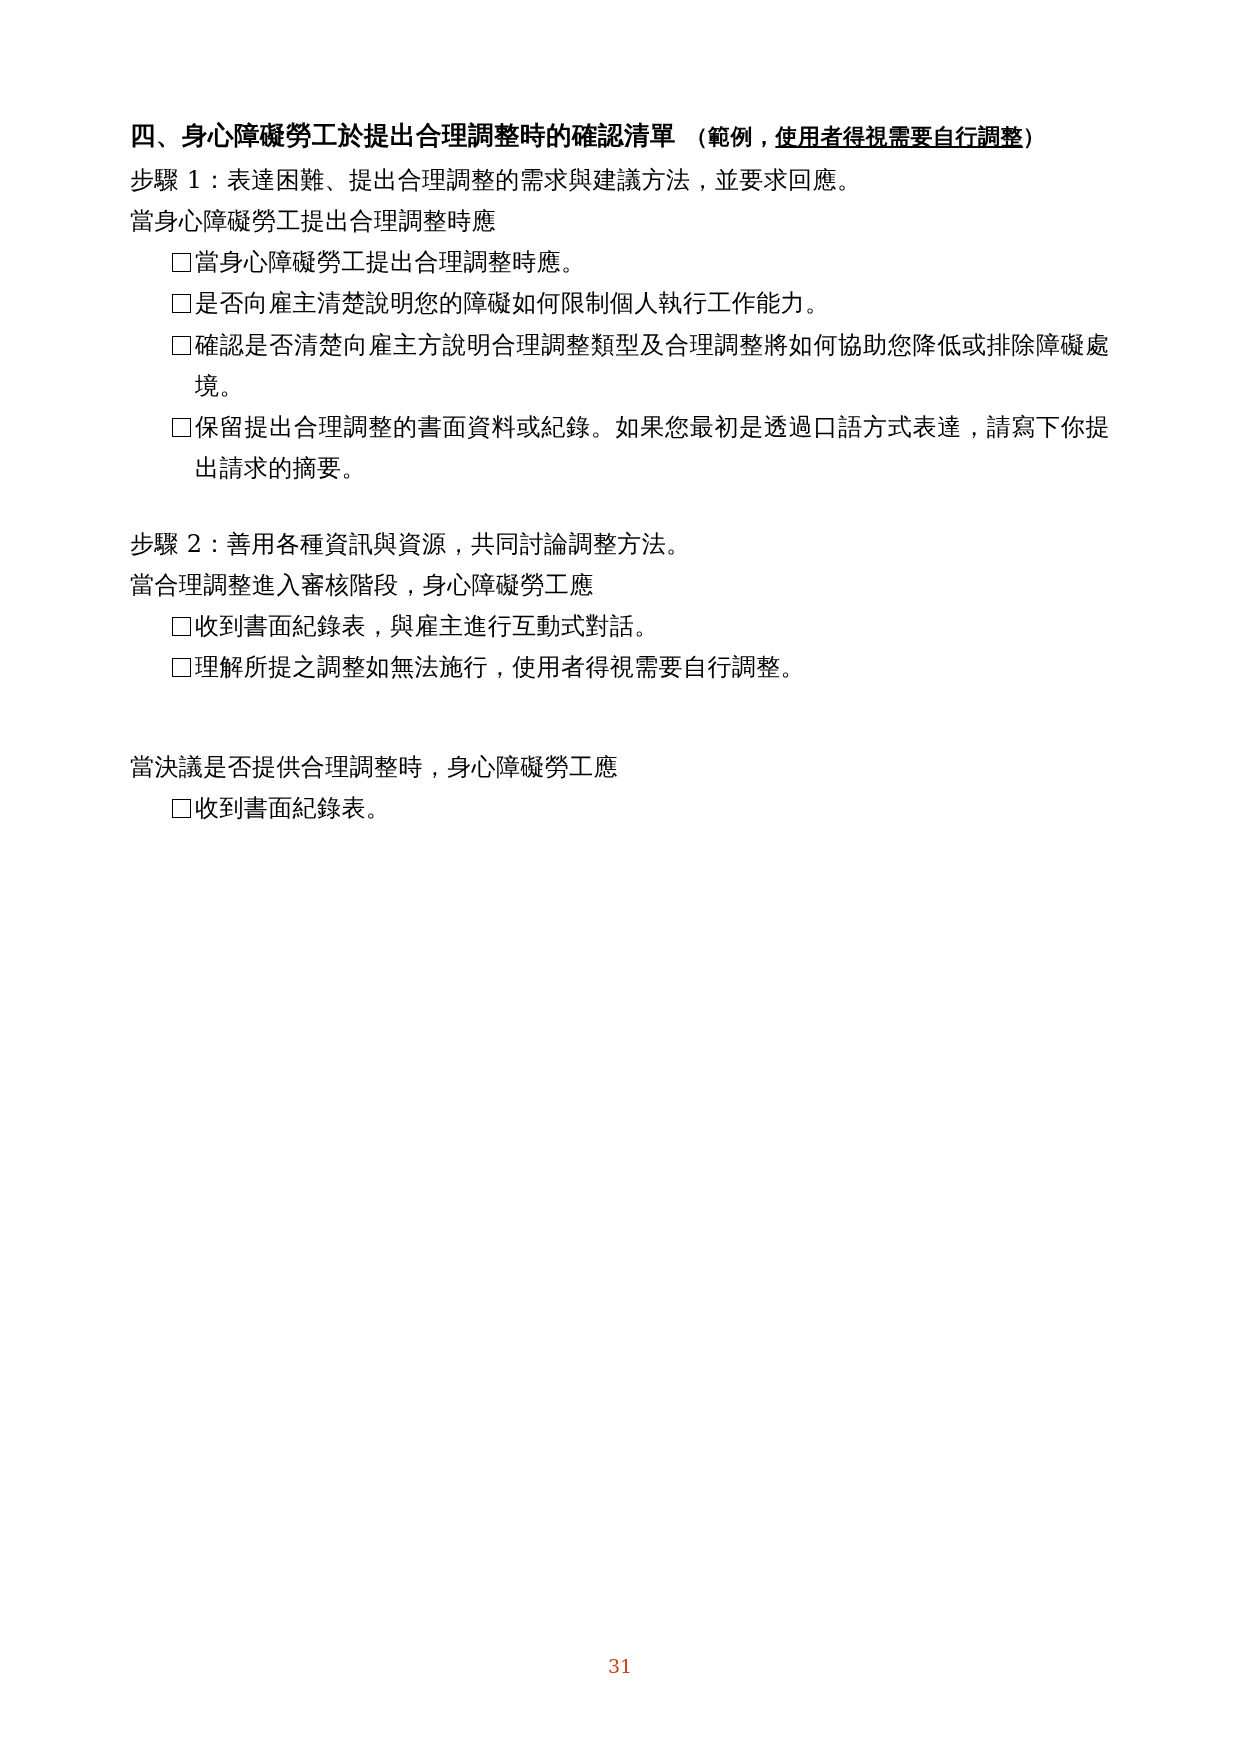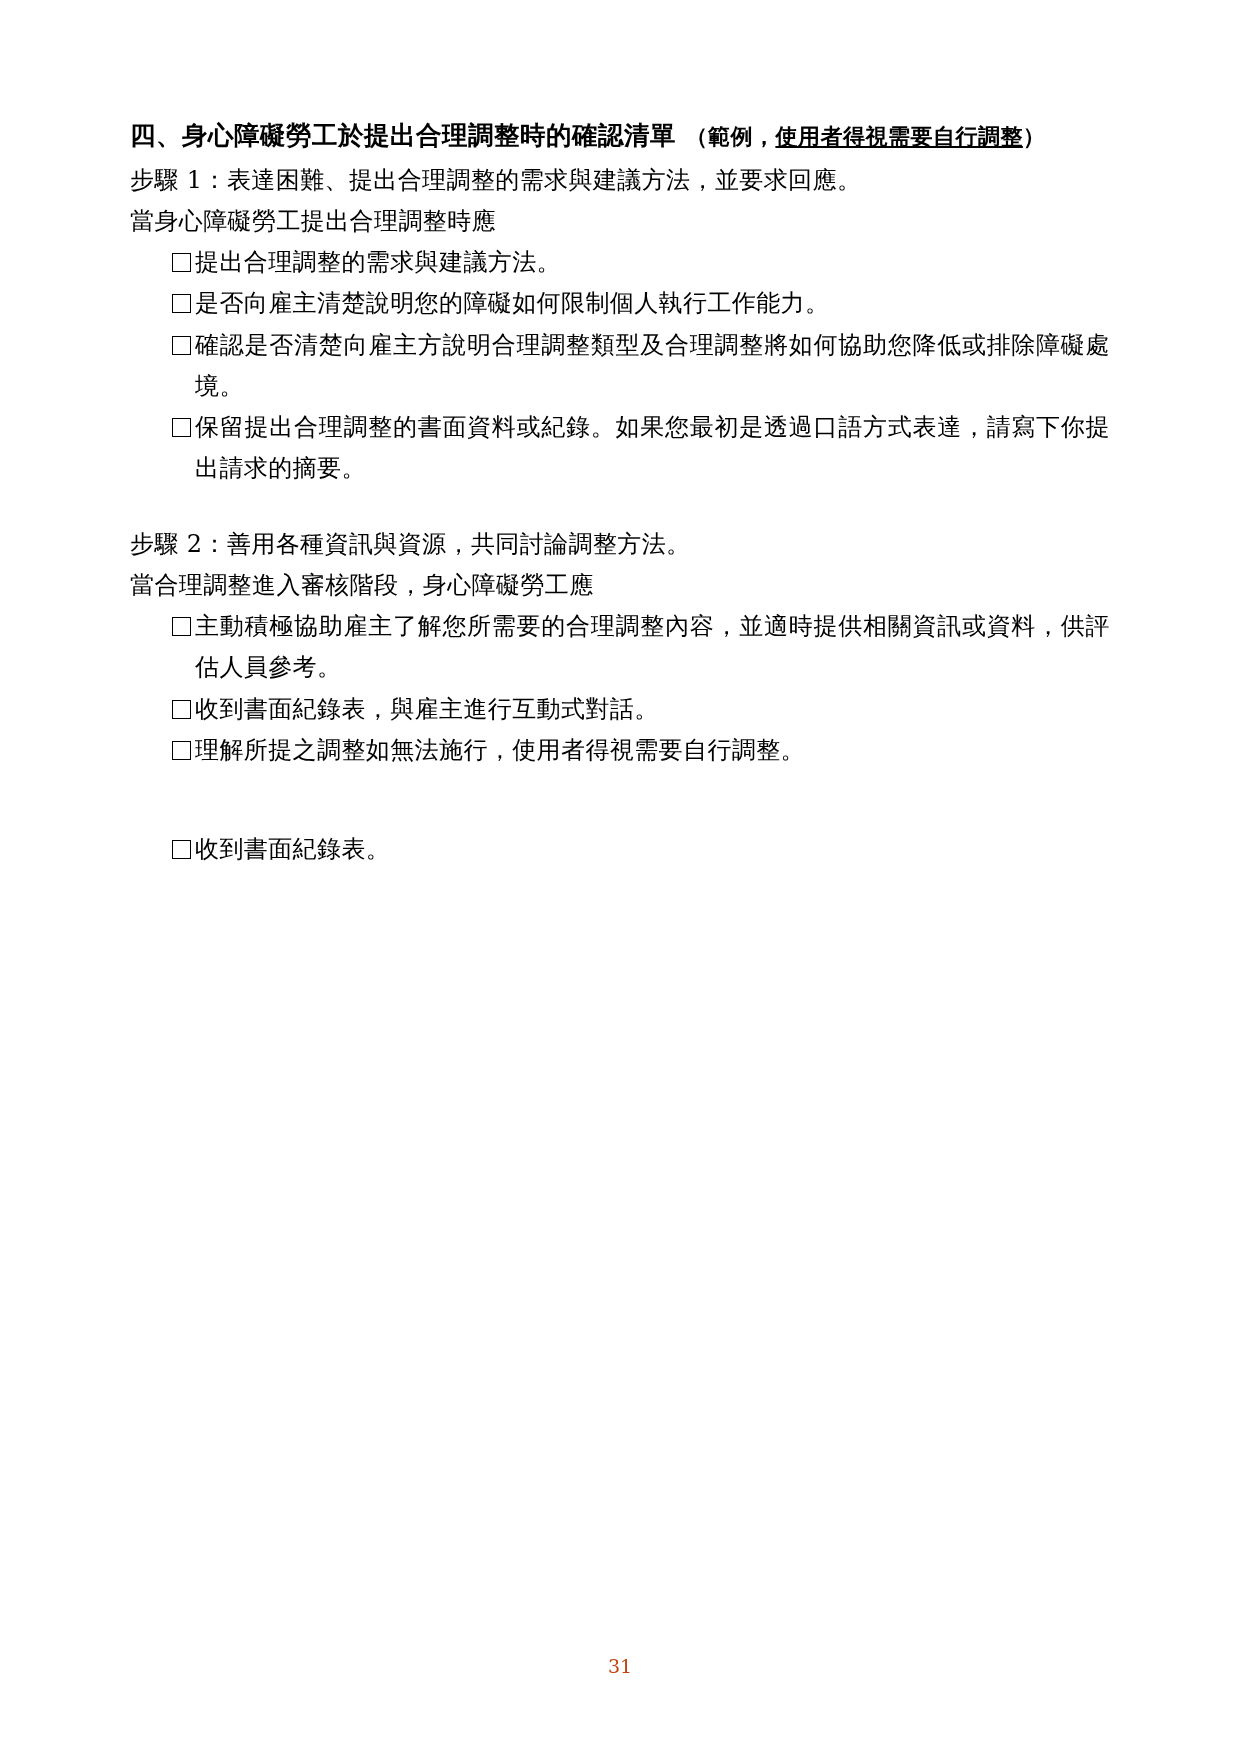--- a/index.html
+++ b/index.html
@@ -98,21 +98,21 @@
     <span>四、身心障礙勞工於提出合理調整時的確認清單</span>
     <span class="paren">（範例，</span><span class="underline">使用者得視需要自行調整</span><span class="paren">）</span>
   </h1>
 
   <div class="block">
     <p class="step-line">步驟 1：表達困難、提出合理調整的需求與建議方法，並要求回應。</p>
     <p class="line">當身心障礙勞工提出合理調整時應</p>
 
     <div class="check-item">
       <span class="checkbox"></span>
-      <span class="check-text">提出合理調整的需求與建議方法。</span>
+      <span class="check-text">當身心障礙勞工提出合理調整時應。</span>
     </div>
     <div class="check-item">
       <span class="checkbox"></span>
       <span class="check-text">是否向雇主清楚說明您的障礙如何限制個人執行工作能力。</span>
     </div>
     <div class="check-item">
       <span class="checkbox"></span>
       <span class="check-text">確認是否清楚向雇主方說明合理調整類型及合理調整將如何協助您降低或排除障礙處境。</span>
     </div>
     <div class="check-item">
@@ -120,33 +120,30 @@
       <span class="check-text">保留提出合理調整的書面資料或紀錄。如果您最初是透過口語方式表達，請寫下你提出請求的摘要。</span>
     </div>
 
     <div class="gap-md"></div>
 
     <p class="step-line">步驟 2：善用各種資訊與資源，共同討論調整方法。</p>
     <p class="line">當合理調整進入審核階段，身心障礙勞工應</p>
 
     <div class="check-item">
       <span class="checkbox"></span>
-      <span class="check-text">主動積極協助雇主了解您所需要的合理調整內容，並適時提供相關資訊或資料，供評估人員參考。</span>
-    </div>
-    <div class="check-item">
-      <span class="checkbox"></span>
       <span class="check-text">收到書面紀錄表，與雇主進行互動式對話。</span>
     </div>
     <div class="check-item">
       <span class="checkbox"></span>
       <span class="check-text">理解所提之調整如無法施行，使用者得視需要自行調整。</span>
     </div>
 
     <div class="gap-lg"></div>
 
+    <p class="line">當決議是否提供合理調整時，身心障礙勞工應</p>
 
     <div class="check-item">
       <span class="checkbox"></span>
       <span class="check-text">收到書面紀錄表。</span>
     </div>
   </div>
 
   <div class="page-number">31</div>
 </div>
 

